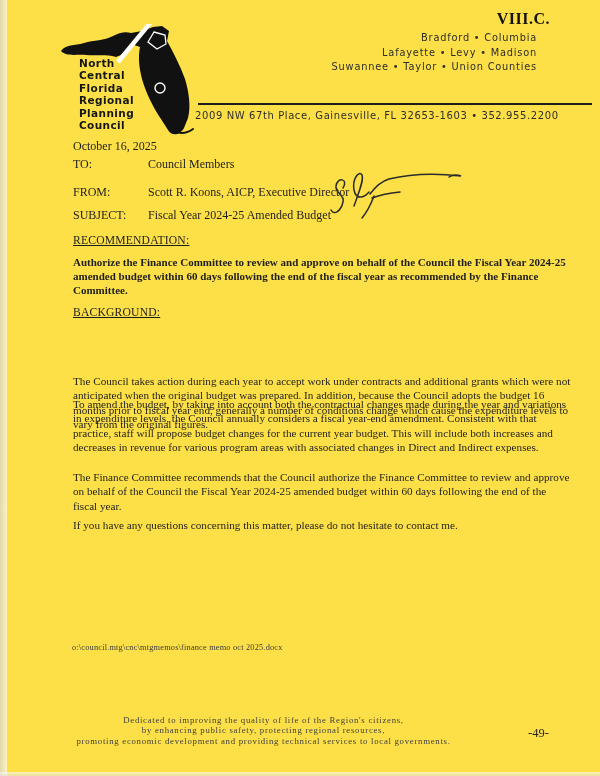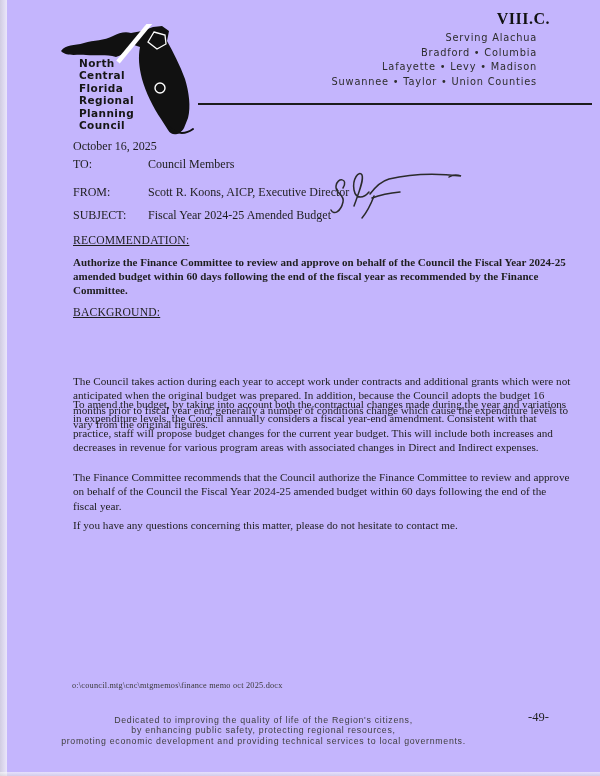--- a/index.html
+++ b/index.html
@@ -1,19 +1,19 @@
 <!DOCTYPE html>
 <html><head>
 <meta charset="utf-8">
 <style>
   * { margin:0; padding:0; box-sizing:border-box; }
   html,body { background:#ffffff; }
   .page {
     position:relative; width:600px; height:776px;
-    background:#c4b5fd; overflow:hidden;
+    background:#fde047; overflow:hidden;
     font-family:"Liberation Serif", serif;
     color:#1e1e1e;
   }
   .scan-edge-left {
     position:absolute; left:0; top:0; width:7px; height:776px;
     background:linear-gradient(to right,#d6d6d6,#fbfbfb); opacity:.7;
   }
   .scan-edge-bottom {
     position:absolute; left:0; bottom:0; width:600px; height:4px;
     background:linear-gradient(to top,#dcdcdc,#fdfdfd); opacity:.6;
@@ -55,30 +55,30 @@
   .h-rec { top:234px; } .h-bg { top:306px; }
   .para {
     position:absolute; left:73px; width:500px;
     font-size:11.2px; line-height:14.4px; text-align:left;
   }
   .para-bold {
     top:256px; width:512px; font-weight:bold; line-height:13.8px; font-size:11px;
   }
   .p1 { top:330px;margin-top:44px; } .p2 { top:397px; } .p3 { top:470px; } .p4 { top:518px; }
   .file-path {
-    position:absolute; left:72px; top:681px;
+    position:absolute; left:72px; top:643px;
     font-size:8.3px; color:#3a3a3a; letter-spacing:.2px;
   }
   .footer-motto {
     position:absolute; left:0; top:715px; width:527px; text-align:center;
-    font-family:Liberation Sans, sans-serif;
+    font-family:Liberation Serif, serif;
     font-size:8.8px; letter-spacing:.7px; line-height:10.3px; color:#404040;
   }
   .page-number {
-    position:absolute; left:528px; top:710px; font-size:12.5px; color:#222;
+    position:absolute; left:528px; top:726px; font-size:12.5px; color:#222;
   }
 </style>
 </head>
 <body>
 
 <div class="page">
   <div class="scan-edge-left"></div>
   <div class="scan-edge-bottom"></div>
 
   <div class="agenda-item">VIII.C.</div>
@@ -93,27 +93,27 @@
   <div class="logo-text">
     <div>North</div>
     <div>Central</div>
     <div>Florida</div>
     <div>Regional</div>
     <div>Planning</div>
     <div>Council</div>
   </div>
 
   <div class="serving">
-    <div>Serving  Alachua</div>
     <div>Bradford • Columbia</div>
     <div>Lafayette • Levy • Madison</div>
     <div>Suwannee • Taylor • Union  Counties</div>
   </div>
 
   <div class="header-rule"></div>
+  <div class="header-address">2009 NW 67th Place, Gainesville, FL 32653-1603 • 352.955.2200</div>
 
   <div class="memo-date">October 16, 2025</div>
 
   <div class="field-row row-to">
     <span class="lbl">TO:</span>
     <span>Council Members</span>
   </div>
   <div class="field-row row-from">
     <span class="lbl">FROM:</span>
     <span>Scott R. Koons, AICP, Executive Director</span>

